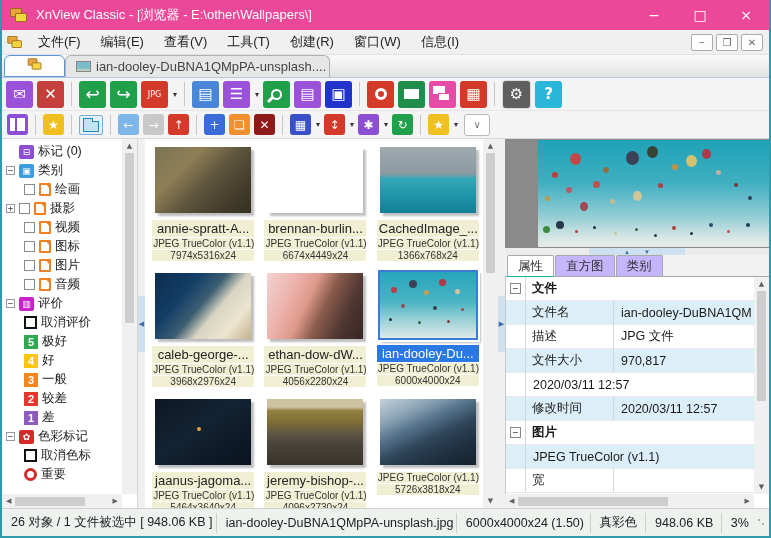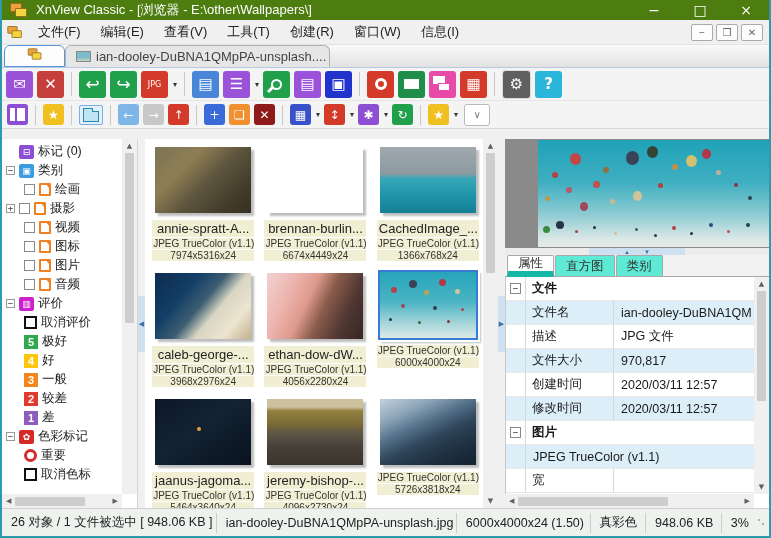--- a/index.html
+++ b/index.html
@@ -1,21 +1,21 @@
 <!DOCTYPE html>
 <html><head>
 <meta charset="utf-8">
 <style>
   * { margin:0; padding:0; box-sizing:border-box; }
   html,body { width:771px; height:538px; overflow:hidden; }
   body { font-family:"Liberation Sans","DejaVu Sans",sans-serif; font-size:13px; color:#1a1a1a; background:#fff; }
   .window { position:relative; width:771px; height:538px; border-left:2px solid #2e9aab; border-right:2px solid #2e9aab; border-bottom:2px solid #2e9aab; background:#f0f0f0; }
 
   
-  .titlebar { height:20px; background:#4d7c0f; display:flex; align-items:center; color:#fff; padding-left:8px; }
+  .titlebar { height:30px; background:#ec4899; display:flex; align-items:center; color:#fff; padding-left:8px; }
   .app-ico { width:18px; height:16px; position:relative; margin-right:8px; flex:none; }
   .app-ico .f1 { position:absolute; left:0; top:1px; width:12px; height:9px; background:#e8a33d; border:1px solid #9a6a1a; border-radius:1px; }
   .app-ico .f2 { position:absolute; left:5px; top:6px; width:12px; height:9px; background:#f5d442; border:1px solid #9a6a1a; border-radius:1px; }
   .title-text { font-size:13px; flex:1; white-space:nowrap; overflow:hidden; }
   .winbtns { display:flex; height:100%; }
   .winbtn { width:46px; display:flex; align-items:center; justify-content:center; font-size:14px; color:#fff; font-family:"DejaVu Sans",sans-serif; }
 
   
   .menubar { height:25px; background:#f0f0f0; display:flex; align-items:center; border-bottom:1px solid #e2e2e2; padding-left:4px; }
   .menubar .app-ico { transform:scale(.85); margin-right:4px; }
@@ -106,22 +106,22 @@
   .img-jeremy  { background:linear-gradient(#cdc2a0 0%,#cdc2a0 12%,#93803f 18%,#7a6a35 38%,#5e5644 52%,#48423a 70%,#393329 100%); }
   .img-john    { background:linear-gradient(155deg,#c3d1dc 0%,#8ea6b8 22%,#54718a 40%,#2e4458 58%,#1e2f40 78%,#15222f 100%); }
 
   
   .rightwrap { width:264px; flex:none; display:flex; flex-direction:column; background:#fff; overflow:hidden; }
   .preview { height:109px; background:#8a8a8a; position:relative; flex:none; overflow:hidden; }
   .preview-img { position:absolute; top:1px; right:0; bottom:1px; left:33px; background:linear-gradient(#1fa2b8 0%,#3fafc0 40%,#8fccd3 70%,#d9e7e6 92%,#e4ebe6 100%); overflow:hidden; }
   .hsplit { height:7px; background:#ececec; position:relative; flex:none; }
   .hsplit .handle { position:absolute; left:50%; top:0; transform:translateX(-50%); width:96px; height:7px; background:#cfe0f0; color:#3a6ea5; font-size:6px; display:flex; align-items:center; justify-content:center; gap:14px; }
   .ptabs { height:22px; background:#f2f2f2; display:flex; align-items:flex-end; padding-left:2px; border-bottom:1px solid #a8a8a8; flex:none; }
-  .ptab { height:21px; padding:0 10px; display:flex; align-items:center; border:1px solid #a8a8a8; border-bottom:none; background:#5eead4; color:#333; margin-right:1px; font-size:12.5px; border-radius:2px 2px 0 0; }
-  .ptab.active { background:#fff; height:22px; margin-bottom:-1px; border-bottom:6px solid #14b8a6; }
+  .ptab { height:21px; padding:0 10px; display:flex; align-items:center; border:1px solid #a8a8a8; border-bottom:none; background:#c4b5fd; color:#333; margin-right:1px; font-size:12.5px; border-radius:2px 2px 0 0; }
+  .ptab.active { background:#fff; height:22px; margin-bottom:-1px; border-bottom:1px solid #14b8a6; }
   .pgridwrap { flex:1; position:relative; overflow:hidden; }
   .pgrid { position:absolute; top:0; left:0; right:15px; bottom:14px; overflow:hidden; border-left:1px solid #c8c8c8; }
   .prow { height:24px; display:flex; align-items:center; border-bottom:1px solid #e8e8e8; background:#fff; font-size:12.5px; }
   .prow:nth-child(even) { background:#dceef8; }
   .pgut { width:20px; flex:none; align-self:stretch; border-right:1px solid #d0d7de; display:flex; align-items:center; justify-content:center; }
   .pexp { width:11px; height:11px; border:1px solid #888; background:#fff; color:#333; font-size:9px; line-height:9px; text-align:center; font-family:"DejaVu Sans Mono",monospace; }
   .plabel { width:88px; flex:none; padding-left:6px; border-right:1px solid #d0d7de; align-self:stretch; display:flex; align-items:center; white-space:nowrap; overflow:hidden; }
   .pvalue { flex:1; padding-left:7px; white-space:nowrap; overflow:hidden; }
   .prow.group .plabel { font-weight:bold; border-right:none; width:auto; }
 
@@ -336,27 +336,27 @@
             <span class="badge" style="background:#8e5bbe">1</span>
             <span class="lbl">差</span>
           </div>
         <div class="trow">
             <span class="texp">−</span>
             <span class="tico" style="background:#d42a2a">✿</span>
             <span class="lbl">色彩标记</span>
           </div>
         <div class="trow">
             <span class="child-ind"></span>
+            <span class="bigbox"></span>
+            <span class="lbl">取消色标</span>
+          </div>
+        <div class="trow">
+            <span class="child-ind"></span>
             <span class="ring"></span>
             <span class="lbl">重要</span>
-          </div>
-        <div class="trow">
-            <span class="child-ind"></span>
-            <span class="bigbox"></span>
-            <span class="lbl">取消色标</span>
           </div>
       </div>
       <div class="vsb">
         <span class="sb-arrow">▲</span>
         <span class="sb-thumbv" style="height:170px"></span>
       </div>
       <div class="hsb">
         <span class="sb-arrow">◀</span>
         <span class="sb-thumbh" style="width:70px"></span>
         <span class="sb-arrow" style="margin-left:auto">▶</span>
@@ -408,20 +408,21 @@
             <span class="dot" style="left:46%;top:28%;width:5px;height:5px;background:#c0a050"></span>
             <span class="dot" style="left:62%;top:10%;width:7px;height:7px;background:#b03848"></span>
             <span class="dot" style="left:78%;top:26%;width:5px;height:5px;background:#d0c49a"></span>
             <span class="dot" style="left:22%;top:48%;width:4px;height:4px;background:#a04858"></span>
             <span class="dot" style="left:55%;top:52%;width:4px;height:4px;background:#304050"></span>
             <span class="dot" style="left:85%;top:55%;width:3px;height:3px;background:#b04040"></span>
             <span class="dot" style="left:10%;top:70%;width:3px;height:3px;background:#203040"></span>
             <span class="dot" style="left:40%;top:74%;width:3px;height:3px;background:#406040"></span>
             <span class="dot" style="left:70%;top:72%;width:3px;height:3px;background:#803838"></span>
           </span>
+          <span class="tname">ian-dooley-Du...</span>
           <span class="tmeta">JPEG TrueColor (v1.1)</span>
           <span class="tmeta">6000x4000x24</span>
         </div>
         <div class="tcell">
           <span class="timgbox img-jaanus">
               <span class="dot" style="left:44%;top:42%;width:4px;height:4px;background:#e8a030"></span>
             </span>
           <span class="tname">jaanus-jagoma...</span>
           <span class="tmeta">JPEG TrueColor (v1.1)</span>
           <span class="tmeta">5464x3640x24</span>
@@ -513,21 +514,20 @@
               <span class="plabel">描述</span>
               <span class="pvalue">JPG 文件</span>
           </div>
           <div class="prow">
             <span class="pgut"></span>
               <span class="plabel">文件大小</span>
               <span class="pvalue">970,817</span>
           </div>
           <div class="prow">
             <span class="pgut"></span>
-              <span class="plabel">创建时间</span>
               <span class="pvalue">2020/03/11 12:57</span>
           </div>
           <div class="prow">
             <span class="pgut"></span>
               <span class="plabel">修改时间</span>
               <span class="pvalue">2020/03/11 12:57</span>
           </div>
           <div class="prow group">
             <span class="pgut">
                 <span class="pexp">−</span>

